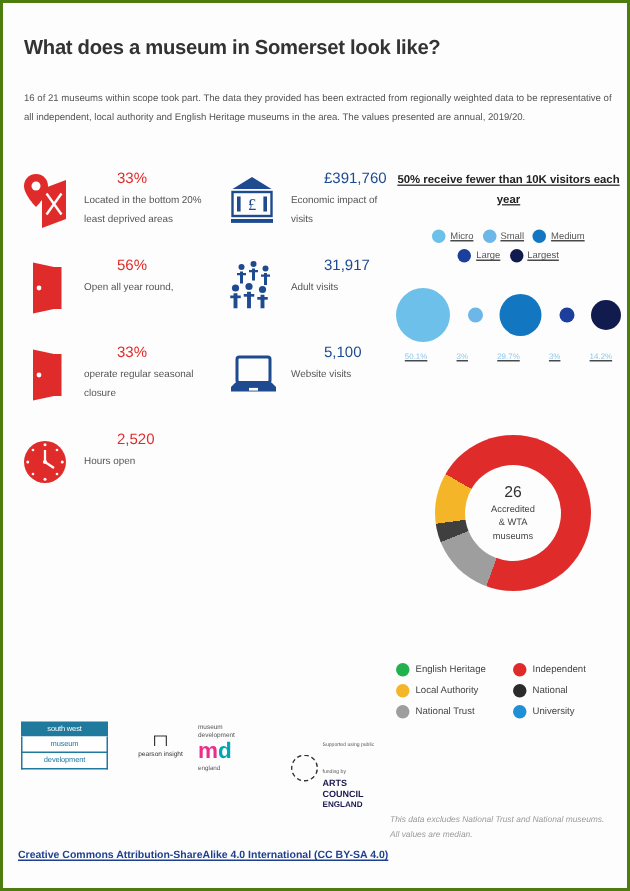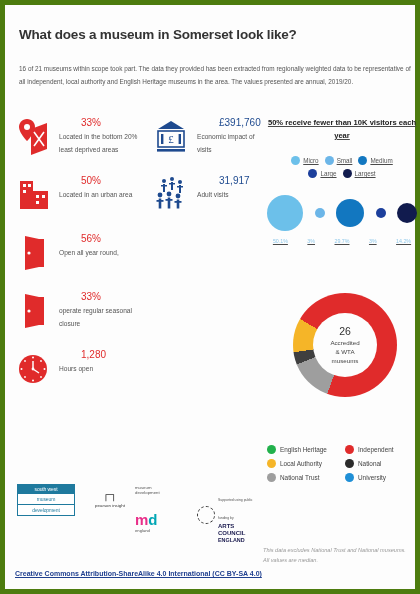--- a/index.html
+++ b/index.html
@@ -7,21 +7,21 @@
     width:420px;height:594px;
     background:#ffffff;
     font-family:"Liberation Sans", sans-serif;
     color:#4a4a4a;
     overflow:hidden;
     position:relative;
   }
   .page{
     position:absolute;inset:0;
     background:#fdfdfd;
-    border:5px solid #4d7c0f;
+    border:2px solid #4d7c0f;
     box-sizing:border-box;
   }
   .title{
     position:absolute;left:14px;top:22px;
     font-size:13.5px;font-weight:bold;color:#333333;
     letter-spacing:-0.2px;
   }
   .intro{
     position:absolute;left:14px;top:57px;width:394px;
     font-size:6.4px;line-height:2.05;color:#555555;
@@ -108,21 +108,21 @@
   .swmd div{
     font-size:5px;color:#fff;background:#1f7a9e;text-align:center;
     padding:2px 0;letter-spacing:-0.1px;
   }
   .swmd .b2{background:#ffffff;color:#1f7a9e;border:1px solid #1f7a9e;border-top:none;}
   .pi{left:78px;top:8px;width:34px;text-align:center;}
   .pi .mark{font-size:11px;color:#333;line-height:1;}
   .pi .nm{font-size:4.4px;color:#333;margin-top:3px;}
   .mdl{left:120px;top:4px;width:56px;}
   .mdl .t{font-size:4.3px;color:#555;line-height:1.25;}
-  .mdl .glyph{font-size:15px;font-weight:bold;line-height:1;margin-top:16px;}
+  .mdl .glyph{font-size:15px;font-weight:bold;line-height:1;margin-top:0;}
   .mdl .en{font-size:4.2px;color:#555;margin-top:1px;}
   .ace{left:182px;top:6px;width:62px;display:flex;align-items:center;gap:3px;}
   .ace .sun{width:16px;height:16px;border-radius:50%;border:1.2px dashed #333;flex:none;}
   .ace .txt .sup{font-size:3.4px;color:#555;}
   .ace .txt .a1{font-size:6px;font-weight:bold;color:#1a1a4e;line-height:1.15;}
   .ace .txt .a2{font-size:5.4px;font-weight:bold;color:#1a1a4e;line-height:1.15;}
 
   .cc{
     position:absolute;left:10px;top:565px;
     font-size:7px;font-weight:bold;color:#1f3f8f;
@@ -147,36 +147,20 @@
           <path d="M10 2 C5 2 2 6 2 10 C2 16 10 24 10 24 C10 24 18 16 18 10 C18 6 15 2 10 2 Z" fill="#e02b2b"></path>
           <circle cx="10" cy="10" r="3" fill="#fdfdfd"></circle>
           <path d="M14 12 L30 6 L30 32 L14 38 Z" fill="#e02b2b"></path>
           <path d="M17 15 L27 29 M27 15 L17 29" stroke="#fdfdfd" stroke-width="1.6" fill="none"></path>
         </svg>
       </span>
       <div class="val">33%</div>
       <div class="lbl">Located in the bottom 20% least deprived areas</div>
     </div>
 
-    <div class="stat red">
-      <span class="ico">
-        <svg viewBox="0 0 34 40" width="34" height="40">
-          <rect x="3" y="6" width="13" height="28" fill="#e02b2b"></rect>
-          <rect x="16" y="16" width="15" height="18" fill="#e02b2b"></rect>
-          <rect x="6" y="9" width="3" height="3" fill="#fdfdfd"></rect>
-          <rect x="11" y="9" width="3" height="3" fill="#fdfdfd"></rect>
-          <rect x="6" y="15" width="3" height="3" fill="#fdfdfd"></rect>
-          <rect x="19" y="20" width="3" height="3" fill="#fdfdfd"></rect>
-          <rect x="25" y="20" width="3" height="3" fill="#fdfdfd"></rect>
-          <rect x="19" y="26" width="3" height="3" fill="#fdfdfd"></rect>
-        </svg>
-      </span>
-      <div class="val">50%</div>
-      <div class="lbl">Located in an urban area</div>
-    </div>
 
     <div class="stat red">
       <span class="ico">
         <svg viewBox="0 0 34 40" width="34" height="40">
           <path d="M8 3 L22 6 L22 34 L8 37 Z" fill="#e02b2b"></path>
           <rect x="22" y="6" width="5" height="28" fill="#e02b2b"></rect>
           <circle cx="12" cy="20" r="1.6" fill="#fdfdfd"></circle>
         </svg>
       </span>
       <div class="val">56%</div>
@@ -204,21 +188,21 @@
           <circle cx="16" cy="8.5" r="1" fill="#fdfdfd"></circle>
           <circle cx="16" cy="31.5" r="1" fill="#fdfdfd"></circle>
           <circle cx="27.5" cy="20" r="1" fill="#fdfdfd"></circle>
           <circle cx="4.5" cy="20" r="1" fill="#fdfdfd"></circle>
           <circle cx="24" cy="12" r="0.9" fill="#fdfdfd"></circle>
           <circle cx="8" cy="28" r="0.9" fill="#fdfdfd"></circle>
           <circle cx="24" cy="28" r="0.9" fill="#fdfdfd"></circle>
           <circle cx="8" cy="12" r="0.9" fill="#fdfdfd"></circle>
         </svg>
       </span>
-      <div class="val">1,280</div>
+      <div class="val">2,520</div>
       <div class="lbl">Hours open</div>
     </div>
   </div>
 
   <div class="col-mid">
 
     <div class="stat navy">
       <span class="ico">
         <svg viewBox="0 0 34 40" width="34" height="40">
           <path d="M16 4 L29 12 L3 12 Z" fill="#1e4a8f"></path>
@@ -256,20 +240,32 @@
               <rect x="21.7" y="24.5" width="2.6" height="9"></rect>
             <path d="M19.5 26 L26.5 26 L26.5 27.8 L19.5 27.8 Z"></path>
           </g>
         </svg>
       </span>
       <div class="val">31,917</div>
       <div class="lbl">Adult visits</div>
     </div>
 
 
+    <div class="stat navy">
+      <span class="ico">
+        <svg viewBox="0 0 34 40" width="34" height="40">
+          <rect x="6" y="8" width="22" height="17" rx="1.5" fill="none" stroke="#1e4a8f" stroke-width="2"></rect>
+          <path d="M2 28 L32 28 L29 25 L5 25 Z" fill="#1e4a8f"></path>
+          <rect x="2" y="28" width="30" height="3" fill="#1e4a8f"></rect>
+          <rect x="14" y="28.6" width="6" height="1.8" fill="#fdfdfd"></rect>
+        </svg>
+      </span>
+      <div class="val">5,100</div>
+      <div class="lbl">Website visits</div>
+    </div>
   </div>
 
   <div class="bubble-panel">
     <div class="bubble-title">50% receive fewer than 10K visitors each year</div>
 
     <div class="bub-legend">
       <div class="bl-row">
         <div class="bl-item">
           <span class="bl-dot" style="background:#6cc0ea"></span>
           <span class="bl-txt">Micro</span>

